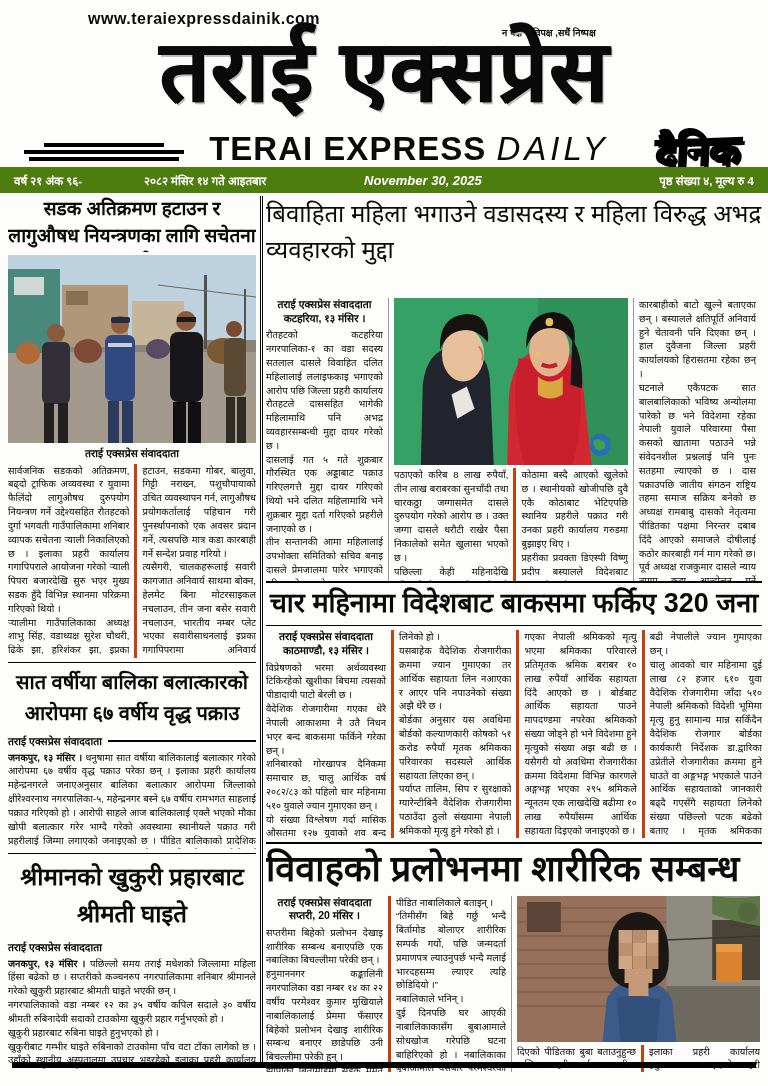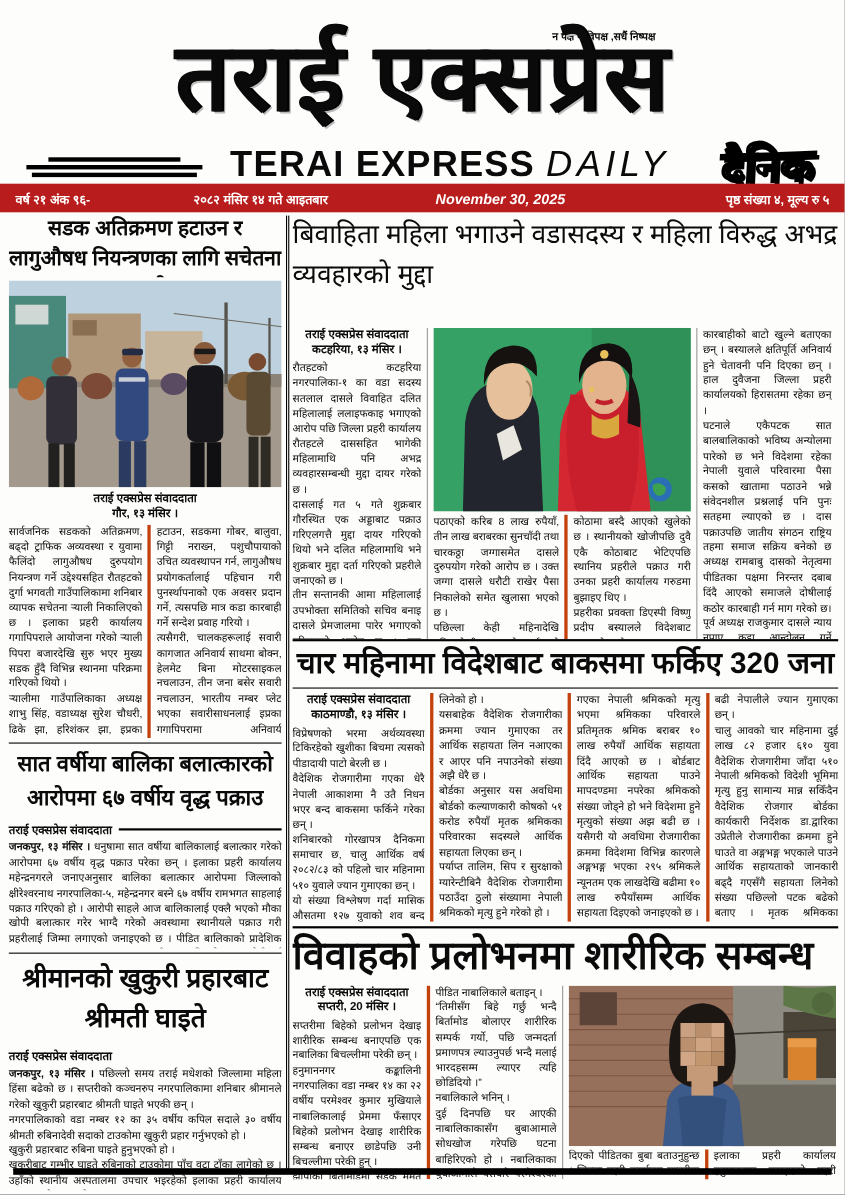--- a/index.html
+++ b/index.html
@@ -19,24 +19,24 @@
   .mast-lines { width:160px; margin-top:6px; }
   .mast-lines > div { background:#000; height:4px; margin:3px 0; }
   .mast-lines .l1 { width:120px; margin-left:20px; }
   .mast-lines .l2 { width:160px; }
   .mast-lines .l3 { width:150px; margin-left:5px; }
   .mast-en { flex:1; text-align:center; font-size:33px; font-weight:900; letter-spacing:1px; white-space:nowrap; }
   .mast-daily { font-weight:400; font-style:italic; letter-spacing:4px; font-size:33px; }
   .dainik { width:128px; text-align:center; font-size:40px; font-weight:900;
             color:#fff; -webkit-text-stroke:2px #000; text-shadow:3px 3px 0 #000;
             transform:skewX(-5deg) rotate(-2deg); }
-  .datebar { position:absolute; left:0; right:0; top:167px; height:26px; background:#b91c1c; color:#fff;
+  .datebar { position:absolute; left:0; right:0; top:167px; height:26px; background:#4d7c0f; color:#fff;
              display:flex; align-items:center; font-size:11.5px; font-weight:bold; padding:0 14px; }
   .datebar .vol { width:130px; }
-  .datebar .npdate { width:220px;margin-left:32px; }
+  .datebar .npdate { width:220px; }
   .datebar .endate { flex:1; font-style:italic; font-weight:600; font-size:13px; }
   .datebar .price { width:160px; text-align:right; }
 
   
   .prelines { white-space:pre-line; }
   .just { text-align:justify; }
   .byline-c { text-align:center; font-weight:bold; font-size:10.5px; line-height:1.3; margin-bottom:3px; }
   .divider { border-top:1.5px solid #000; margin:4px 0; }
   .cols { display:flex; }
   .cols .col { overflow:hidden; }
@@ -83,41 +83,42 @@
   .m3 .colB { width:118px; }
   .m3 .rightwrap { width:249px; border-left:1px solid #999; padding-left:5px; margin-left:5px; }
   .victim-photo { height:146px; }
   .bottombar { position:absolute; left:12px; right:12px; top:1062px; height:6px; background:#000; }
 </style>
 </head>
 <body>
 
 <div class="page">
 
+  <div class="website">www.teraiexpressdainik.com</div>
   <div class="tagline">न पक्ष न विपक्ष ,सधैं निष्पक्ष</div>
   <div class="masthead-np">तराई एक्सप्रेस</div>
 
   <div class="subbanner">
     <div class="mast-lines">
       <div class="l1"></div>
         <div class="l2"></div>
         <div class="l3"></div>
     </div>
     <div class="mast-en">
       <span>TERAI EXPRESS</span>
       <span class="mast-daily">DAILY</span>
     </div>
     <div class="dainik">दैनिक</div>
   </div>
 
   <div class="datebar">
     <span class="vol">वर्ष २१  अंक ९६-</span>
     <span class="npdate">२०८२ मंसिर १४ गते आइतबार</span>
     <span class="endate">November 30, 2025</span>
-    <span class="price">पृष्ठ संख्या ४, मूल्य रु ५</span>
+    <span class="price">पृष्ठ संख्या ४, मूल्य रु 4</span>
   </div>
 
   <aside class="leftcol">
 
     <article>
       <h2 class="l-head1">सडक अतिक्रमण हटाउन र लागुऔषध नियन्त्रणका लागि सचेतना ऱ्याली</h2>
       <svg class="photo-frame rally-photo" viewBox="0 0 248 188" preserveAspectRatio="none">
         <rect width="248" height="95" fill="#bdd2de"></rect>
         <rect y="85" width="248" height="103" fill="#a39a8d"></rect>
         <rect y="85" width="248" height="12" fill="#8b8378"></rect>
@@ -148,21 +149,20 @@
         <rect x="162" y="77" width="33" height="70" rx="8" fill="#17171b"></rect>
         <rect x="165" y="147" width="13" height="41" fill="#101013"></rect>
         <rect x="180" y="147" width="13" height="41" fill="#101013"></rect>
         <circle cx="226" cy="74" r="8" fill="#7a4a30"></circle>
         <rect x="216" y="83" width="22" height="58" rx="6" fill="#5b4a33"></rect>
         <rect x="218" y="142" width="9" height="46" fill="#2e2a24"></rect>
         <rect x="229" y="142" width="9" height="46" fill="#2e2a24"></rect>
       </svg>
       <div class="l-byline byline-c">
         <div>तराई एक्सप्रेस संवाददाता</div>
-        <div>गौर, १३ मंसिर ।</div>
       </div>
       <div class="l-text2 cols bodytxt just">
         <div class="col prelines">सार्वजनिक सडकको अतिक्रमण, बढ्दो ट्राफिक अव्यवस्था र युवामा फैलिंदो लागुऔषध दुरुपयोग नियन्त्रण गर्ने उद्देश्यसहित रौतहटको दुर्गा भगवती गाउँपालिकामा शनिबार व्यापक सचेतना ऱ्याली निकालिएको छ । इलाका प्रहरी कार्यालय गगापिपराले आयोजना गरेको ऱ्याली पिपरा बजारदेखि सुरु भएर मुख्य सडक हुँदै विभिन्न स्थानमा परिक्रमा गरिएको थियो ।
 ऱ्यालीमा गाउँपालिकाका अध्यक्ष शाभु सिंह, वडाध्यक्ष सुरेश चौधरी, ढिके झा, हरिशंकर झा, इप्रका गगापिपराका सई गौरव दाससहित प्रहरी टोली, स्थानीय बासिन्दा, नागरिक अगुवादेखि शिक्षक र विभिन्न क्षेत्रका व्यक्तिहरू उत्साहपूर्वक सहभागी थिए ।
 ऱ्यालीमार्फत सडक अतिक्रमण तत्काल</div>
         <div class="col prelines">हटाउन, सडकमा गोबर, बालुवा, गिट्टी नराख्न, पशुचौपायाको उचित व्यवस्थापन गर्न, लागुऔषध प्रयोगकर्तालाई पहिचान गरी पुनर्स्थापनाको एक अवसर प्रदान गर्ने, त्यसपछि मात्र कडा कारबाही गर्ने सन्देश प्रवाह गरियो ।
 त्यसैगरी, चालकहरूलाई सवारी कागजात अनिवार्य साथमा बोक्न, हेलमेट बिना मोटरसाइकल नचलाउन, तीन जना बसेर सवारी नचलाउन, भारतीय नम्बर प्लेट भएका सवारीसाधनलाई इप्रका गगापिपरामा अनिवार्य अभिलेखिकरण गर्न आग्रह गरिएको थियो ।
 स्थानीय स्तरमै ट्राफिक शिष्टाचार र सामाजिक सुरक्षाप्रति जनचेतना बढाउन गरिएको यो अभियान प्रभावकारी देखिएको आयोजकहरूले बताएका छन् ।</div>
       </div>
     </article>

